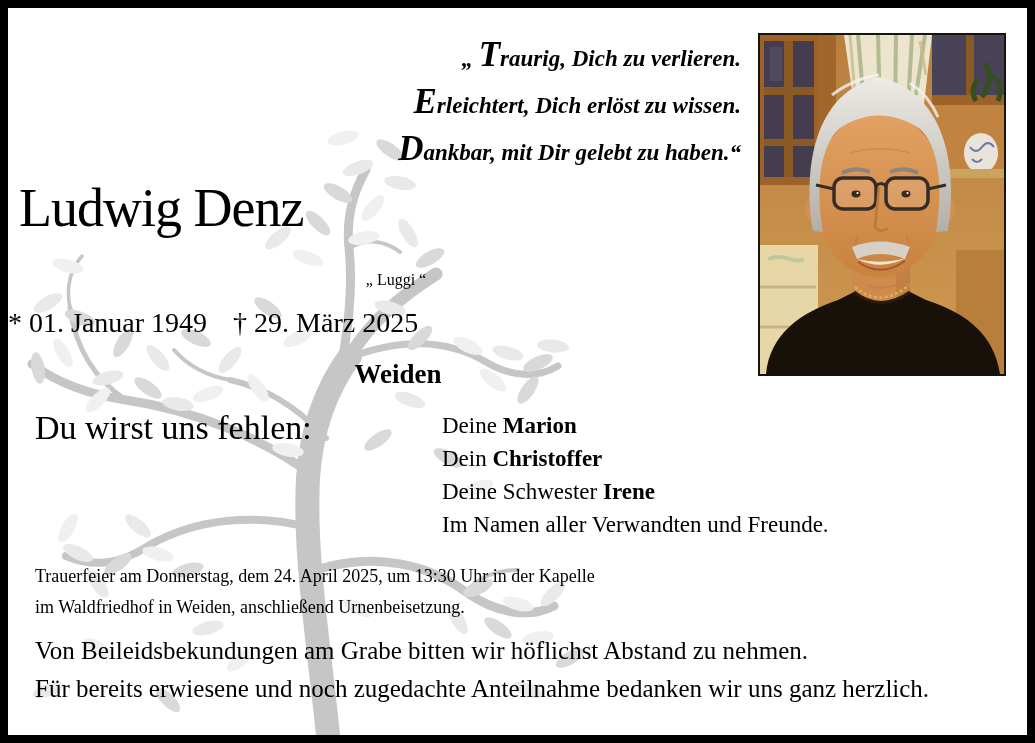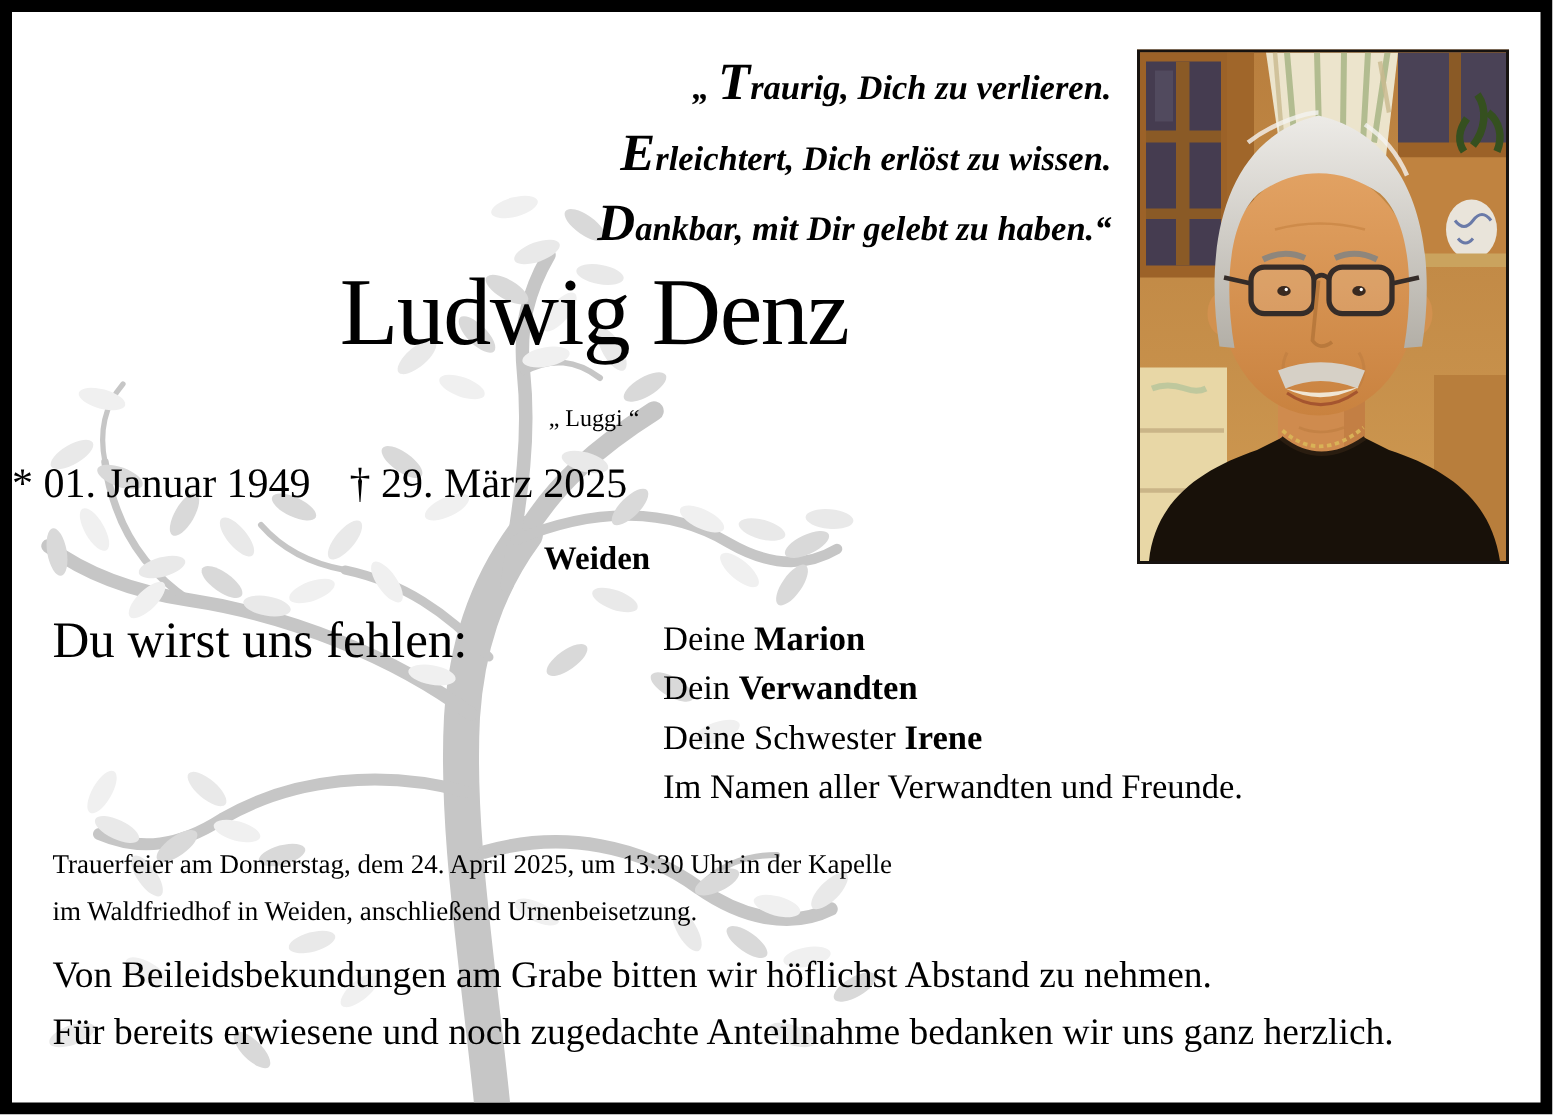--- a/index.html
+++ b/index.html
@@ -14,26 +14,26 @@
     color:#000;
   }
   .abs{position:absolute;}
   
   .tree{position:absolute;left:0;top:0;width:620px;height:727px;z-index:0;}
   
   .quote{left:0;top:25px;width:733px;text-align:right;z-index:2;
          font-style:italic;font-weight:bold;font-size:23px;line-height:43px;white-space:nowrap;}
   .q-init{font-size:35px;}
   
-  .name{left:0;top:150px;width:776px;text-align:center;z-index:2;
-        font-size:64px;line-height:100px;letter-spacing:-1px;white-space:nowrap;}
+  .name{left:11px;top:150px;width:776px;z-index:2;
+        font-size:54px;line-height:100px;letter-spacing:-1px;white-space:nowrap;}
   .nickname{left:0;top:263px;width:776px;text-align:center;z-index:2;font-size:16px;}
   .dates{left:0;top:299px;width:776px;text-align:left;z-index:2;font-size:28px;white-space:nowrap;}
   .dates .gap{display:inline-block;width:26px;}
-  .place{left:0;top:351px;width:780px;text-align:center;z-index:2;font-size:22px;font-weight:bold;}
+  .place{left:0;top:351px;width:780px;text-align:center;z-index:2;font-size:27px;font-weight:bold;}
   
   .farewell{left:27px;top:401px;z-index:2;font-size:34px;white-space:nowrap;}
   .family{left:434px;top:401px;z-index:2;font-size:23px;line-height:33px;white-space:nowrap;}
   .family b{font-weight:bold;}
   
   .ceremony{left:27px;top:553px;z-index:2;font-size:18px;line-height:31px;white-space:nowrap;}
   .condolence{left:27px;top:629px;z-index:2;font-size:25px;white-space:nowrap;}
   .thanks{left:27px;top:667px;z-index:2;font-size:25px;white-space:nowrap;}
   
   .photo{left:750px;top:25px;width:244px;height:339px;z-index:3;
@@ -137,21 +137,21 @@
   <div class="abs name">Ludwig Denz</div>
   <div class="abs nickname">„ Luggi “</div>
   <div class="abs dates">
     <span>* 01. Januar 1949</span><span class="gap"></span><span>† 29. März 2025</span>
   </div>
   <div class="abs place">Weiden</div>
 
   <div class="abs farewell">Du wirst uns fehlen:</div>
   <div class="abs family">
     <div><span>Deine </span><b>Marion</b></div>
-    <div><span>Dein </span><b>Verwandten</b></div>
+    <div><span>Dein </span><b>Christoffer</b></div>
     <div><span>Deine Schwester </span><b>Irene</b></div>
     <div>Im Namen aller Verwandten und Freunde.</div>
   </div>
 
   <div class="abs ceremony">
     <div>Trauerfeier am Donnerstag, dem 24. April 2025, um 13:30 Uhr in der Kapelle</div>
     <div>im Waldfriedhof in Weiden, anschließend Urnenbeisetzung.</div>
   </div>
   <div class="abs thanks">Für bereits erwiesene und noch zugedachte Anteilnahme bedanken wir uns ganz herzlich.</div>
   <div class="abs condolence">Von Beileidsbekundungen am Grabe bitten wir höflichst Abstand zu nehmen.</div>

